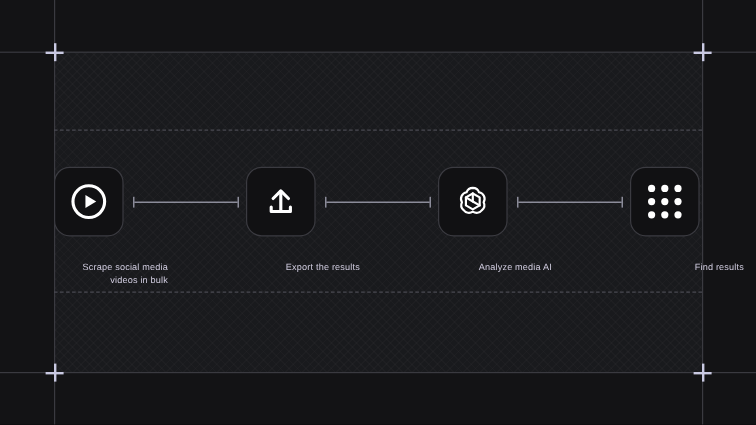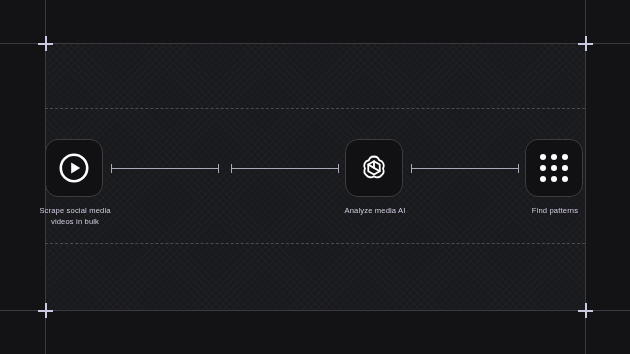--- a/index.html
+++ b/index.html
@@ -110,25 +110,25 @@
     display: flex;
     align-items: center;
     justify-content: center;
     box-sizing: border-box;
   }
 
   .card svg { display: block; }
 
   .step-label {
     position: absolute;
-    top: 66px;
+    top: 78px;
     left: 50%;
     transform: translateX(-50%);
     width: 130px;
-    text-align: center;
+    text-align: right;
     font-size: 7.6px;
     line-height: 11px;
     letter-spacing: 0.15px;
     color: #d0ccdf;
     white-space: pre-line;
   }
 
   
   .connector {
     flex: 1 1 auto;
@@ -204,20 +204,32 @@
       <div class="step-label">Scrape social media
 videos in bulk</div>
     </div>
 
     <div class="connector">
       <span class="cap left"></span>
       <span class="bar"></span>
       <span class="cap right"></span>
     </div>
 
+    <div class="step">
+      <div class="card">
+        <span>
+          <svg width="34" height="34" viewBox="0 0 34 34">
+            <path d="M17 23.5 L17 8.5" fill="none" stroke="#ffffff" stroke-width="2.6" stroke-linecap="round"></path>
+            <path d="M10.6 14.4 L17 8 L23.4 14.4" fill="none" stroke="#ffffff" stroke-width="2.6" stroke-linecap="round" stroke-linejoin="round"></path>
+            <path d="M9 21.5 L9 25.2 L25 25.2 L25 21.5" fill="none" stroke="#ffffff" stroke-width="2.6" stroke-linecap="round" stroke-linejoin="round"></path>
+          </svg>
+        </span>
+      </div>
+      <div class="step-label">Export the results</div>
+    </div>
 
     <div class="connector">
       <span class="cap left"></span>
       <span class="bar"></span>
       <span class="cap right"></span>
     </div>
 
     <div class="step">
       <div class="card">
         <span>
@@ -255,17 +267,17 @@
           <i></i>
           <i></i>
           <i></i>
           <i></i>
           <i></i>
           <i></i>
           <i></i>
           <i></i>
         </span>
       </div>
-      <div class="step-label">Find patterns</div>
+      <div class="step-label">Find results</div>
     </div>
 
   </div>
 </div>
 
 </body></html>

